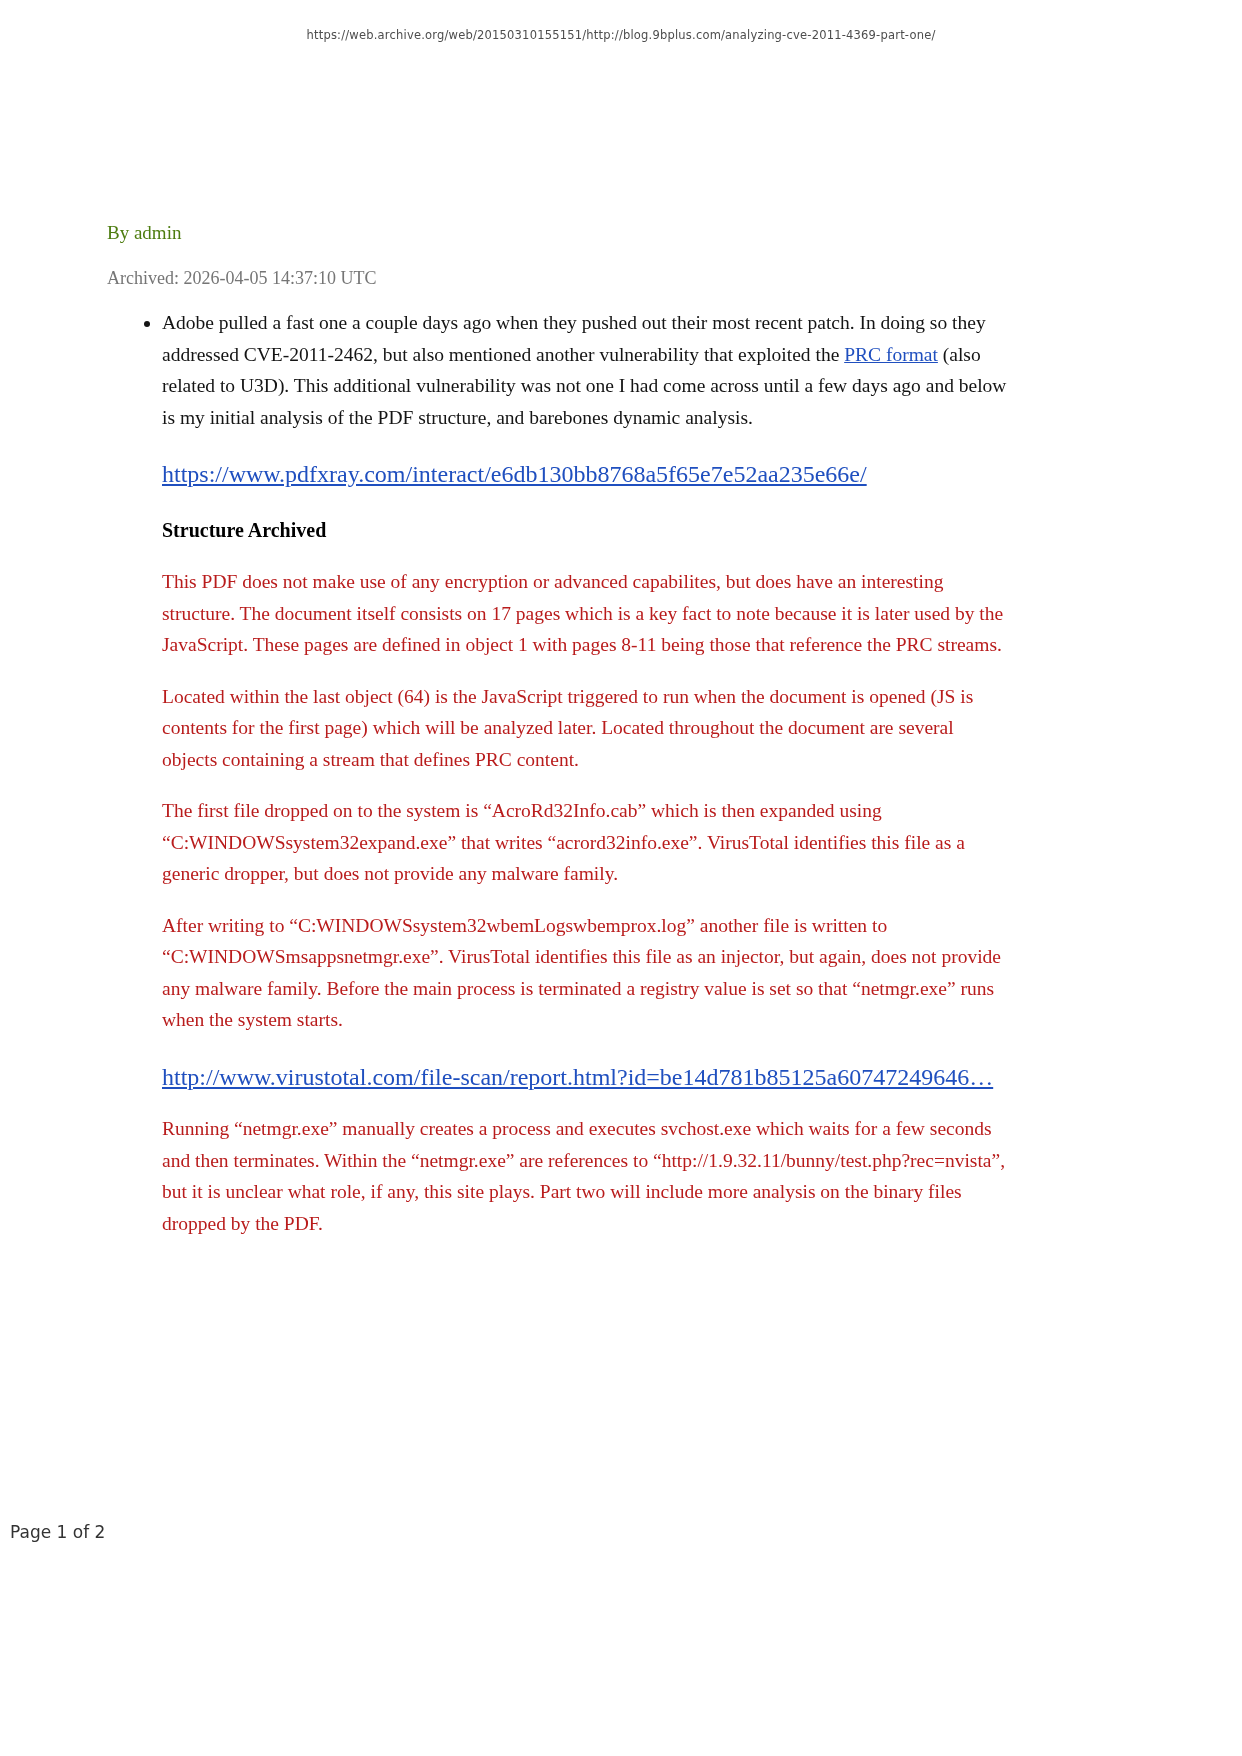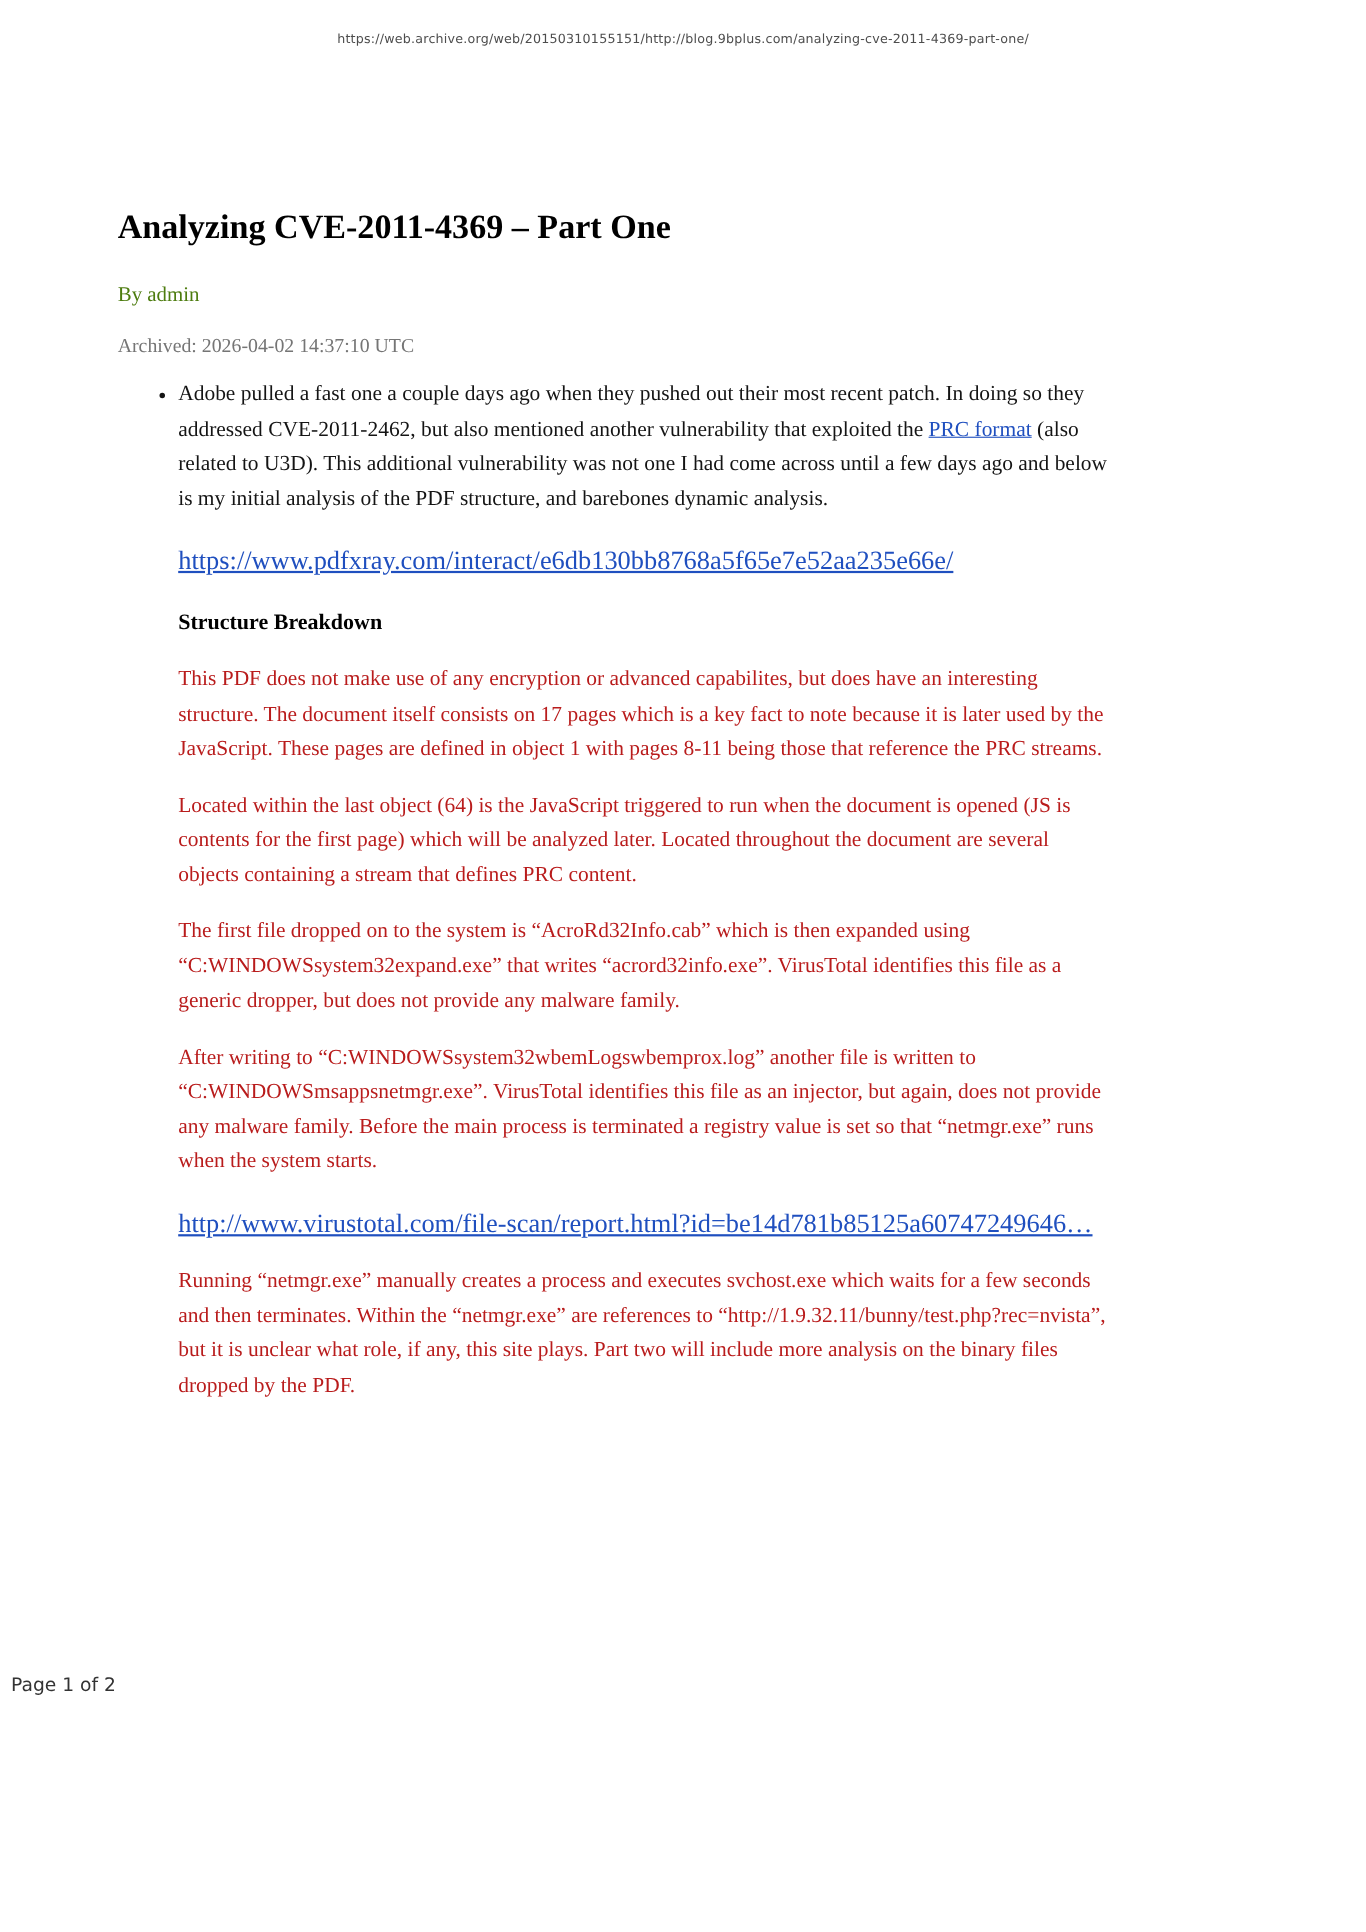--- a/index.html
+++ b/index.html
@@ -95,38 +95,37 @@
     color: #333333;
   }
 </style>
 </head>
 <body>
 
 <div class="print-header">https://web.archive.org/web/20150310155151/http://blog.9bplus.com/analyzing-cve-2011-4369-part-one/</div>
 
 <div class="content">
 
-  <h1 class="title">Analyzing CVE-2011-4369 – Part One</h1>
 
   <p class="byline">By admin</p>
 
-  <p class="archived">Archived: 2026-04-02 14:37:10 UTC</p>
+  <p class="archived">Archived: 2026-04-05 14:37:10 UTC</p>
 
 
   <ul class="intro-list">
     <li><span>Adobe pulled a fast one a couple days ago when they pushed out their most recent patch. In doing so they addressed CVE-2011-2462, but also mentioned another vulnerability that exploited the </span><a href="#" class="doc-link">PRC format</a><span> (also related to U3D). This additional vulnerability was not one I had come across until a few days ago and below is my initial analysis of the PDF structure, and barebones dynamic analysis.</span></li>
   </ul>
 
   <div class="indented">
 
     <p class="link-line">
       <a href="#" class="doc-link">https://www.pdfxray.com/interact/e6db130bb8768a5f65e7e52aa235e66e/</a>
     </p>
 
-    <h3 class="section-heading">Structure Breakdown</h3>
+    <h3 class="section-heading">Structure Archived</h3>
 
     <p class="para">This PDF does not make use of any encryption or advanced capabilites, but does have an interesting structure. The document itself consists on 17 pages which is a key fact to note because it is later used by the JavaScript. These pages are defined in object 1 with pages 8-11 being those that reference the PRC streams.</p>
 
     <p class="para">Located within the last object (64) is the JavaScript triggered to run when the document is opened (JS is contents for the first page) which will be analyzed later. Located throughout the document are several objects containing a stream that defines PRC content.</p>
 
     <p class="para">The first file dropped on to the system is “AcroRd32Info.cab” which is then expanded using “C:WINDOWSsystem32expand.exe” that writes “acrord32info.exe”. VirusTotal identifies this file as a generic dropper, but does not provide any malware family.</p>
 
 
     <p class="para">After writing to “C:WINDOWSsystem32wbemLogswbemprox.log” another file is written to “C:WINDOWSmsappsnetmgr.exe”. VirusTotal identifies this file as an injector, but again, does not provide any malware family. Before the main process is terminated a registry value is set so that “netmgr.exe” runs when the system starts.</p>
 

